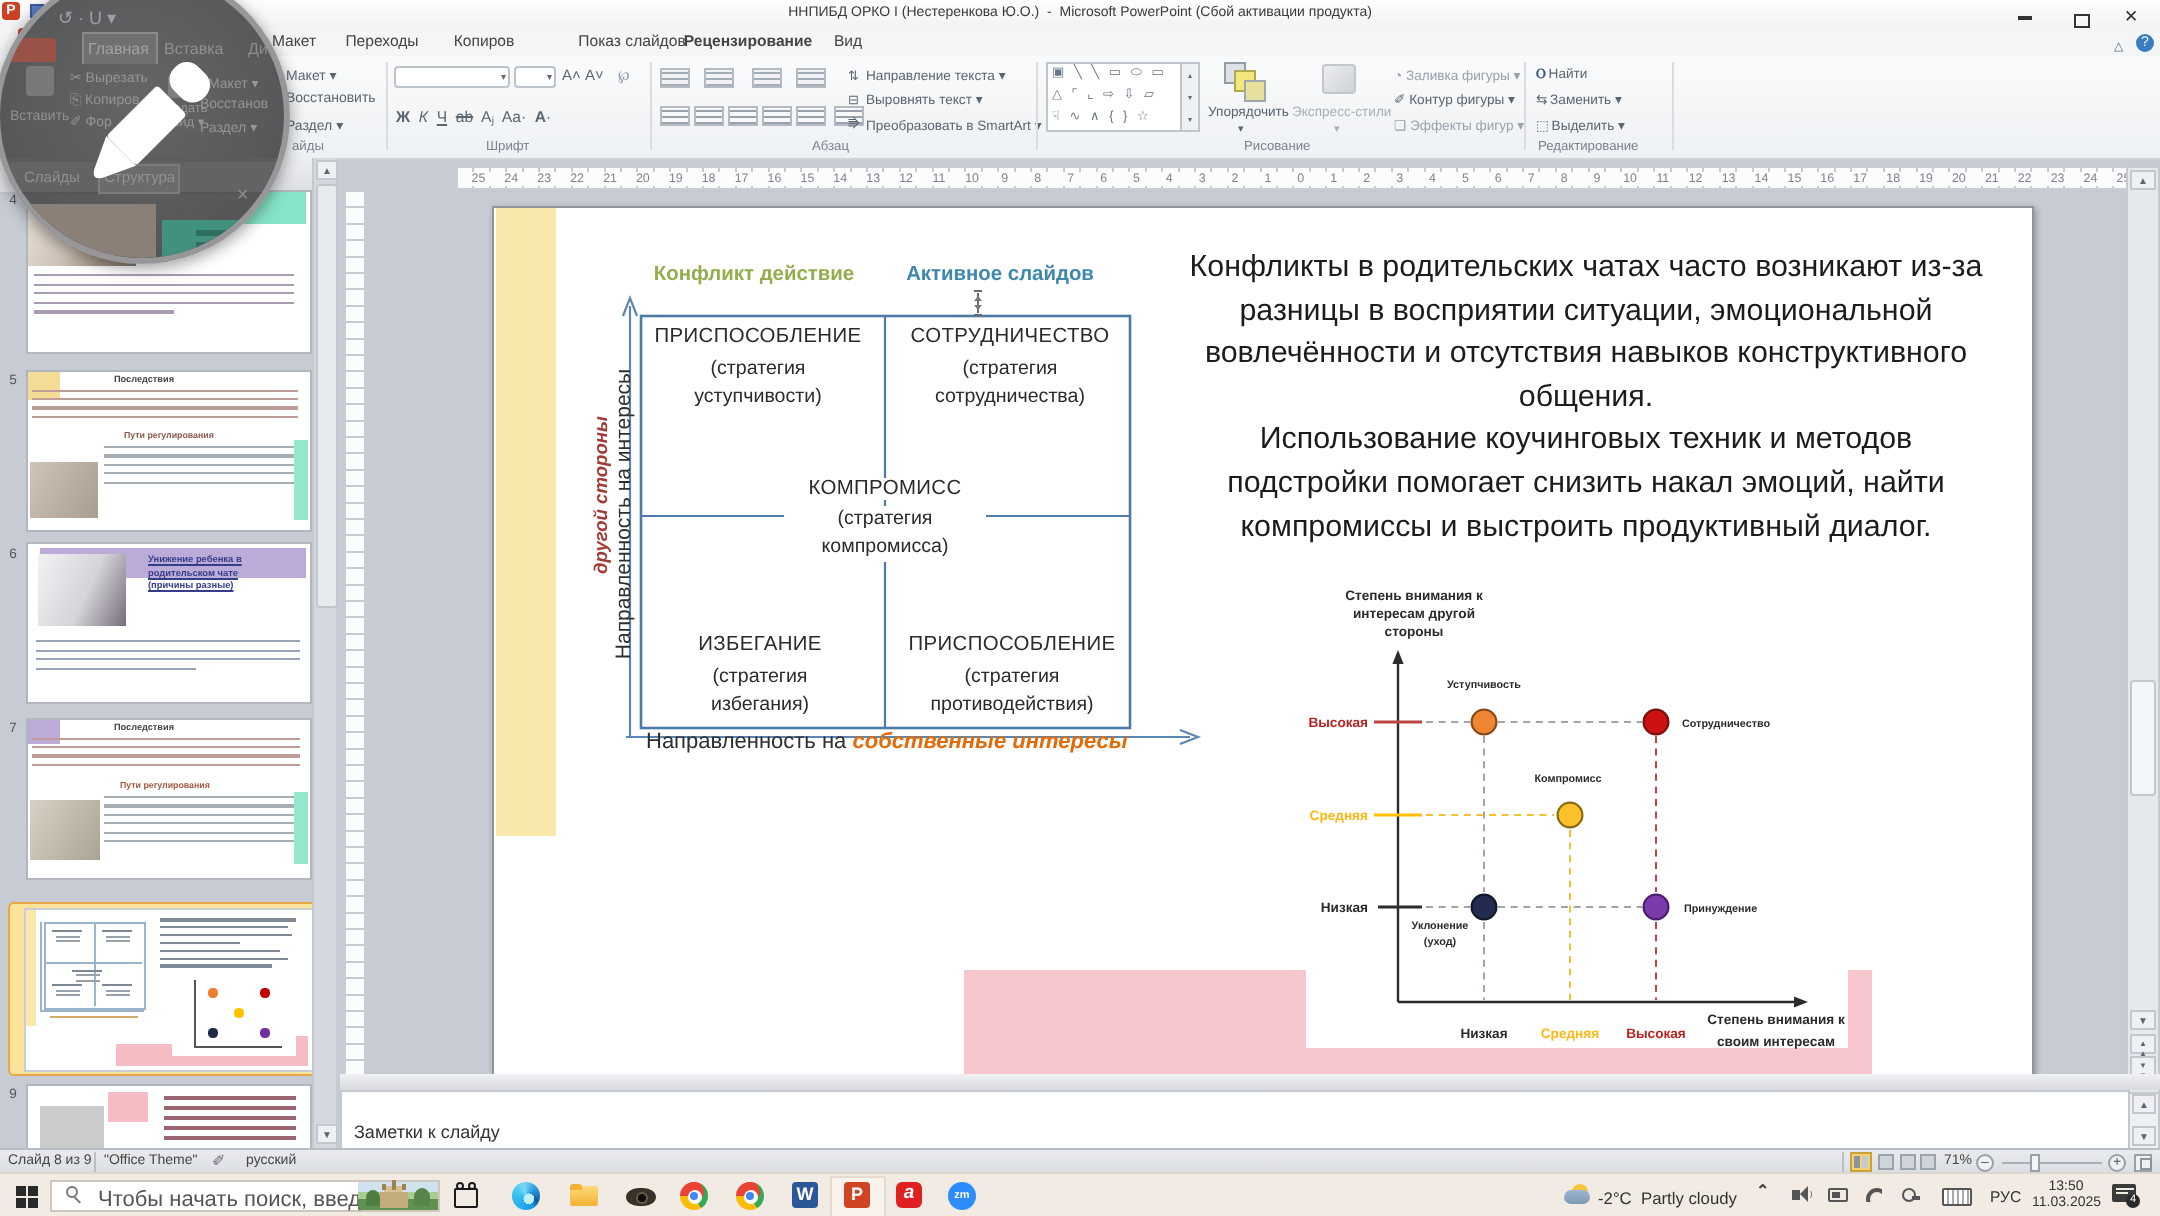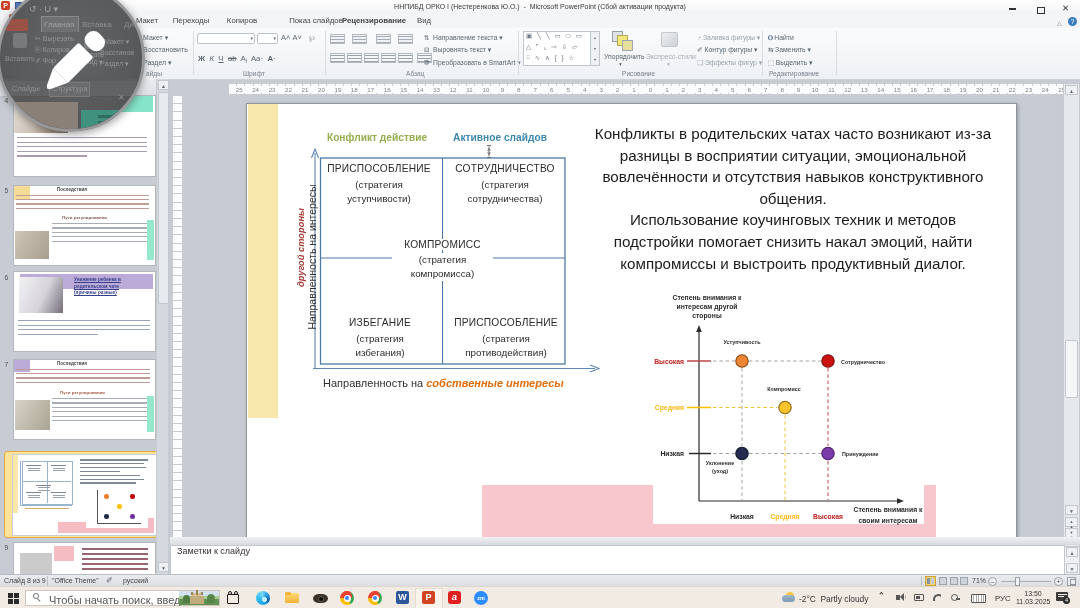--- a/index.html
+++ b/index.html
@@ -322,21 +322,21 @@
 <div style="position:absolute;left:188px;top:59px;width:140px;text-align:center;font-size:10.2px;color:#2b2b2b;letter-spacing:.2px;">СОТРУДНИЧЕСТВО</div>
 <div style="position:absolute;left:188px;top:73.5px;width:140px;text-align:center;font-size:9.8px;color:#2b2b2b;line-height:14.4px;">(стратегия<br>сотрудничества)</div>
 <div style="position:absolute;left:63px;top:213px;width:140px;text-align:center;font-size:10.2px;color:#2b2b2b;letter-spacing:.2px;">ИЗБЕГАНИЕ</div>
 <div style="position:absolute;left:63px;top:227.5px;width:140px;text-align:center;font-size:9.8px;color:#2b2b2b;line-height:14.4px;">(стратегия<br>избегания)</div>
 <div style="position:absolute;left:189px;top:213px;width:140px;text-align:center;font-size:10.2px;color:#2b2b2b;letter-spacing:.2px;">ПРИСПОСОБЛЕНИЕ</div>
 <div style="position:absolute;left:189px;top:227.5px;width:140px;text-align:center;font-size:9.8px;color:#2b2b2b;line-height:14.4px;">(стратегия<br>противодействия)</div>
 <div style="position:absolute;left:125px;top:134.5px;width:141px;background:#fff;text-align:center;font-size:10.2px;color:#2b2b2b;letter-spacing:.2px;">КОМПРОМИСС</div>
 <div style="position:absolute;left:145px;top:149px;width:101px;background:#fff;text-align:center;font-size:9.8px;color:#2b2b2b;line-height:13.8px;">(стратегия<br>компромисса)</div>
 <div style="position:absolute;left:-10.5px;top:147px;width:150px;height:12px;transform:rotate(-90deg);text-align:center;font-size:10.5px;color:#2f2f2f;white-space:nowrap;">Направленность на интересы</div>
 <div style="position:absolute;left:12px;top:138px;width:84px;height:11px;transform:rotate(-90deg);text-align:center;font-size:9.3px;font-weight:bold;font-style:italic;color:#a33a35;white-space:nowrap;">другой стороны</div>
-<div style="position:absolute;left:76px;top:273px;width:240px;text-align:center;font-size:11px;color:#2f2f2f;white-space:nowrap;">Направленность на <span style="color:#e36c0a;font-weight:bold;font-style:italic;">собственные интересы</span></div>
+<div style="position:absolute;left:76px;top:261px;width:240px;text-align:center;font-size:11px;color:#2f2f2f;white-space:nowrap;">Направленность на <span style="color:#e36c0a;font-weight:bold;font-style:italic;">собственные интересы</span></div>
 <svg style="position:absolute;left:235px;top:40px;" width="14" height="15">
 <g stroke="#6a6a6a" stroke-width="1" fill="none">
         <line x1="7" y1="2.5" x2="7" y2="12.5"></line>
         <path d="M5 1.5 h4 M5 13.5 h4"></path>
       </g>
 <g fill="#777">
         <path d="M7 4 l2 2.5 h-4 z"></path>
         <path d="M7 11 l2 -2.5 h-4 z"></path>
       </g>
     </svg>
@@ -390,21 +390,21 @@
 <text x="115" y="235" text-anchor="middle" fill="#2b2b2b" font-size="6.8">Низкая</text>
 <text x="158" y="235" text-anchor="middle" fill="#fcb813" font-size="6.8">Средняя</text>
 <text x="201" y="235" text-anchor="middle" fill="#bb2222" font-size="6.8">Высокая</text>
 <text x="261" y="228" text-anchor="middle" fill="#2b2b2b" font-size="6.8">Степень внимания к</text>
 <text x="261" y="239" text-anchor="middle" fill="#2b2b2b" font-size="6.8">своим интересам</text>
 </g>
 </svg>
 </div>
 <div class="abs" id="splitter"></div>
 <div class="abs" id="notes">
-    <span style="position:absolute;left:6px;top:0;font-size:9px;color:#333;">Заметки к слайду</span>
+    <span style="position:absolute;left:6px;top:15px;font-size:9px;color:#333;">Заметки к слайду</span>
   </div>
 <div class="abs" id="statusbar">
 <div class="abs" style="left:4px;top:2px;">Слайд 8 из 9</div>
 <div class="abs" style="left:47px;top:1px;height:10px;width:1px;background:#bbc0c7;"></div>
 <div class="abs" style="left:52px;top:2px;">"Office Theme"</div>
 <div class="abs" style="left:106px;top:1px;font-size:8px;color:#667;">✐</div>
 <div class="abs" style="left:123px;top:2px;">русский</div>
 <div class="abs" style="left:921px;top:1px;height:10px;width:1px;background:#bbc0c7;"></div>
 <div class="abs" style="left:925px;top:1px;width:11px;height:10px;background:#f8cf73;border:1px solid #caa23c;box-sizing:border-box;"></div>
 <div class="abs" style="left:927px;top:3px;width:3px;height:6px;background:#8a94a0;"></div>

